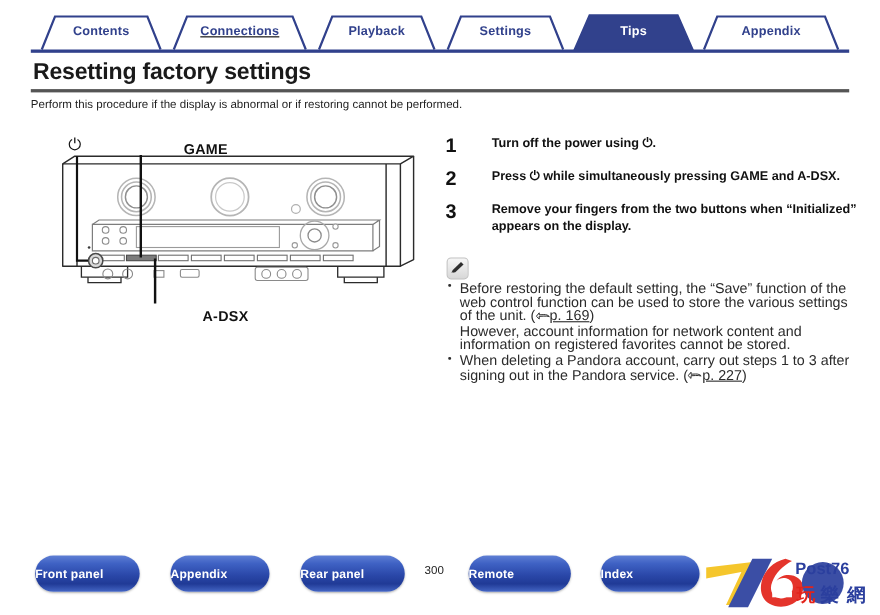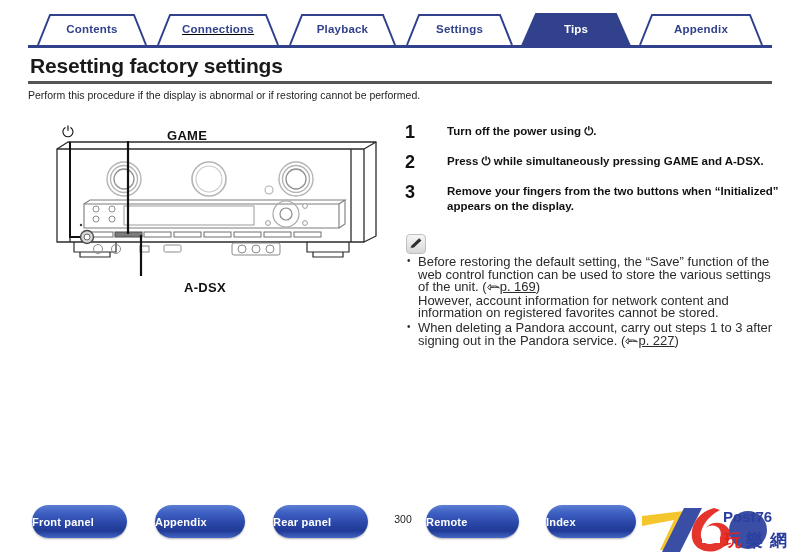--- a/index.html
+++ b/index.html
@@ -180,21 +180,20 @@
     font-size: 11px;
     font-weight: bold;
     color: #ffffff;
     white-space: nowrap;
     letter-spacing: .2px;
   }
   #pagenum {
     position: absolute;
     left: 386px; top: 8px;
     width: 34px;
-    text-align: center;
     font-size: 10.5px;
     color: #222;
   }
 
   
   #watermark {
     position: absolute;
     left: 640px; top: 500px;
     width: 160px; height: 56px;
     pointer-events: none;

